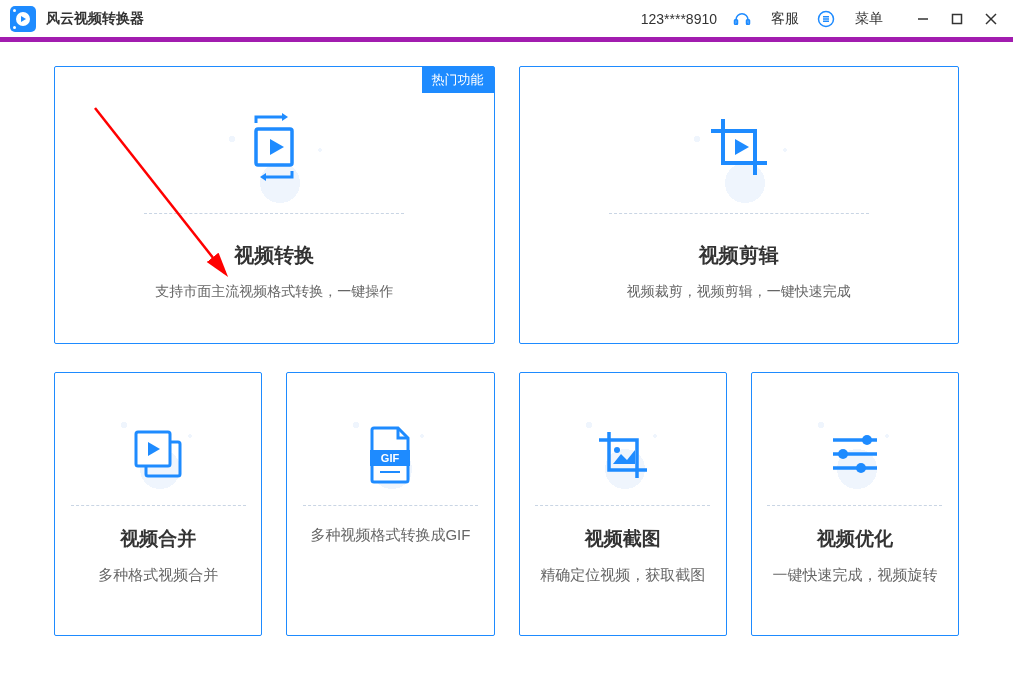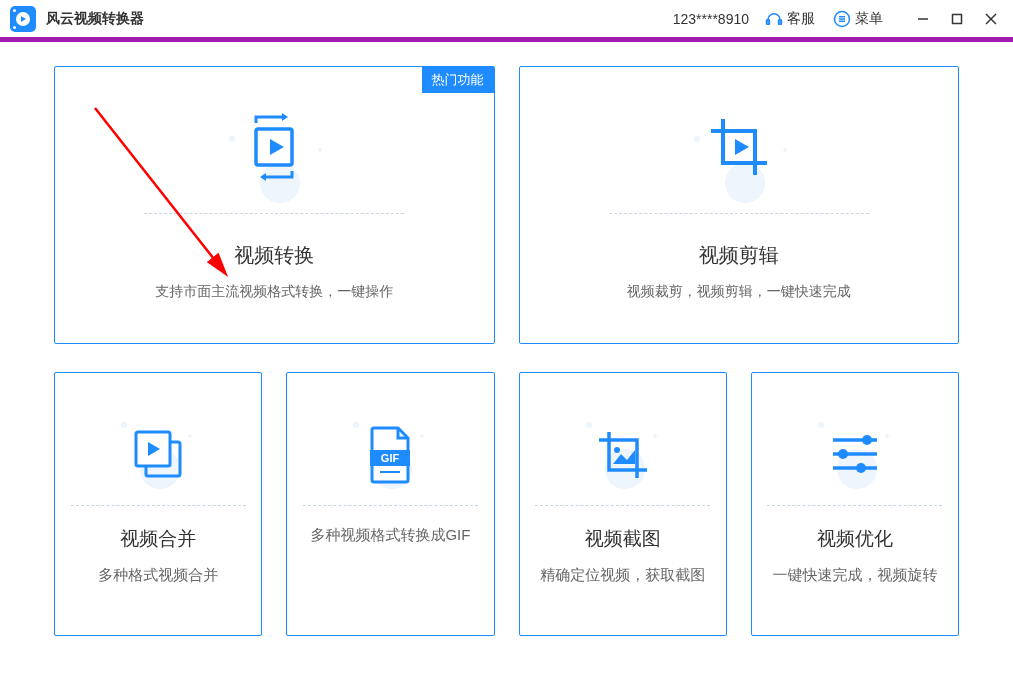--- a/index.html
+++ b/index.html
@@ -54,21 +54,21 @@
   border-top:3px solid transparent;
   border-bottom:3px solid transparent;
   margin-left:1px;
 }
 .titlebar .app-title { font-weight: 600; color:#333; }
 .titlebar .spacer { flex: 1; }
 .titlebar .account { color:#333; margin-right:16px; }
 .titlebar .hdr-item {
   display:flex;
   align-items:center;
-  gap:4px;
+  gap:20px;
   color:#333;
   margin-right:18px;
   cursor:pointer;
   justify-content:center;
 }
 .titlebar .hdr-icon {
   width:18px;height:18px;
   color:#1e8bff;
 }
 .titlebar .wc {
@@ -143,21 +143,21 @@
   margin-top:36px;
   height:90px;
 }
 .dash-line {
   width:260px;
   height:0;
   border-bottom:1px dashed #c9d5e4;
   margin:6px auto 28px;
 }
 .card.small .dash-line { width:175px; margin-bottom:20px; }
-.card-title { font-size:20px; color:#333; margin-bottom:14px; font-weight:400; }
+.card-title { font-size:20px; color:#333; margin-bottom:14px; font-weight:700; }
 .card.small .card-title { font-size:19px; }
 .card-desc { font-size:14px; color:#666; }
 .card.small .card-desc { font-size:15px; }
 
 
 .arrow {
   position:absolute;
   top:103px;
   left:90px;
   width:150px;

